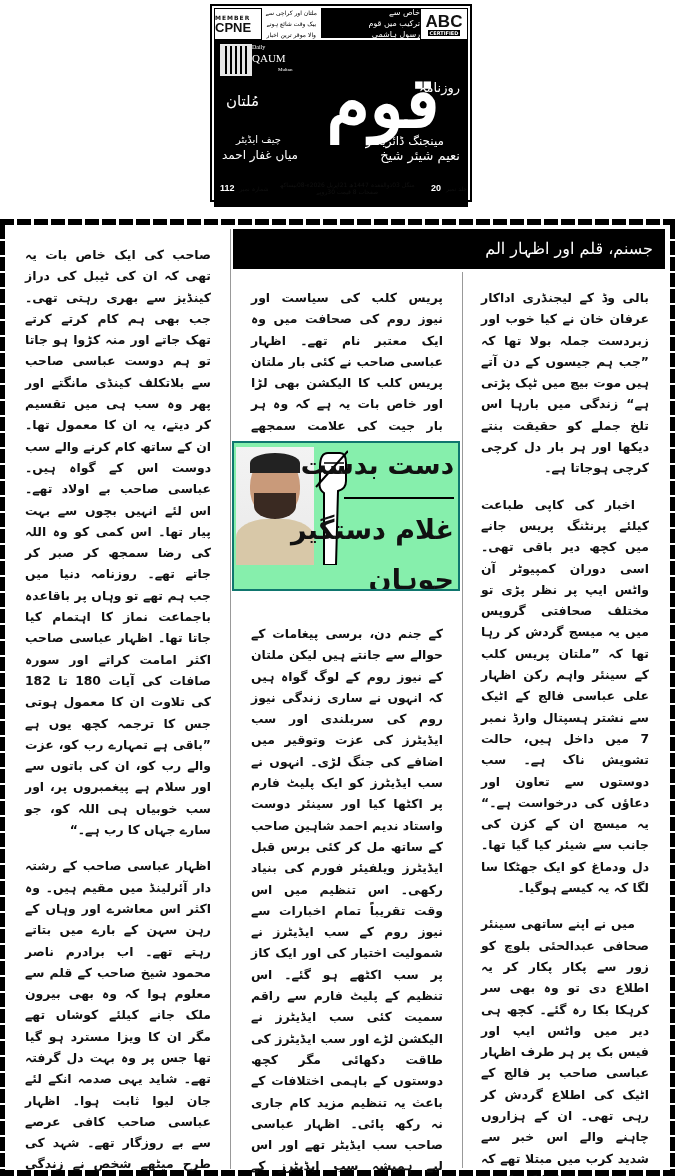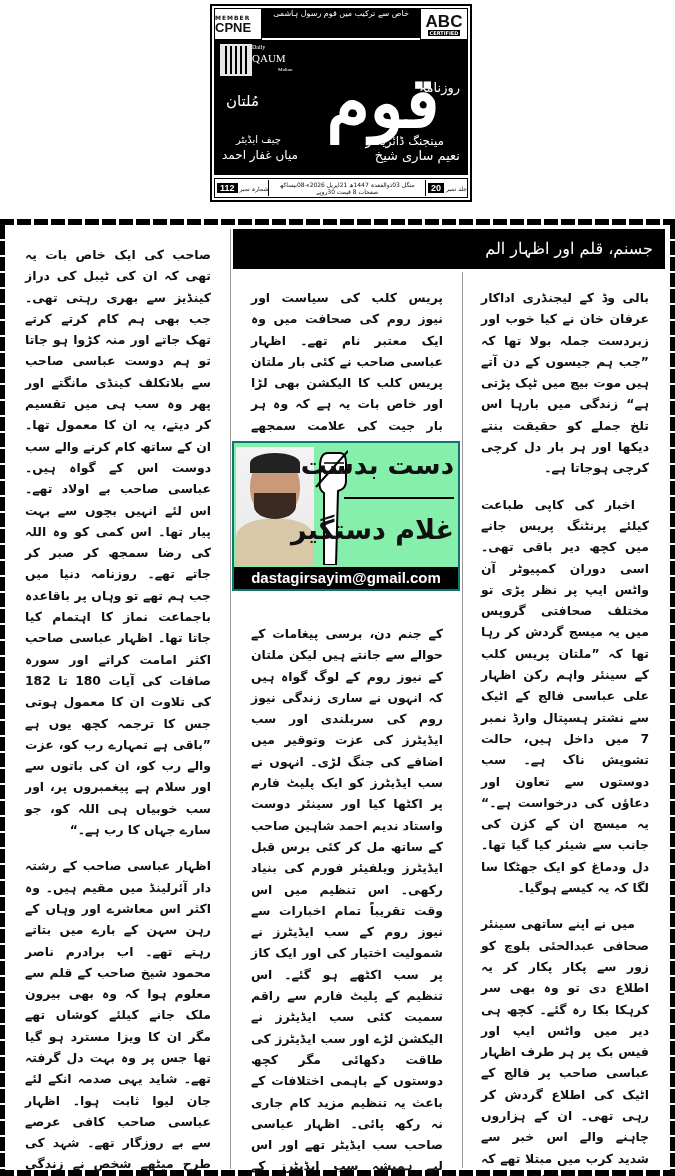--- a/index.html
+++ b/index.html
@@ -2,26 +2,26 @@
 <html><head>
 <meta charset="utf-8">
 <style>
   html, body { margin:0; padding:0; background:#fff; }
   body { width:675px; height:1176px; position:relative; overflow:hidden; font-family:"DejaVu Sans", sans-serif; color:#111; }
   .masthead { position:absolute; left:210px; top:4px; width:258px; height:194px; border:2px solid #000; background:#fff; }
   .mh-top { position:absolute; left:2px; top:2px; right:2px; height:30px; display:flex; }
   .cpne { width:46px; height:30px; background:#fff; border:1px solid #000; display:flex; flex-direction:column; justify-content:center; }
   .cpne .m { font-size:6px; letter-spacing:1px; font-weight:bold; }
   .cpne .c { font-size:13px; font-weight:bold; line-height:13px; font-family:"Liberation Sans", sans-serif; }
-  .slogan { flex:1; background:#000; color:#fff; display:flex; flex-direction:column; justify-content:flex-start; align-items:center; direction:rtl; font-size:8px; line-height:11px;gap:47px; }
+  .slogan { flex:1; background:#000; color:#fff; display:flex; flex-direction:row; justify-content:flex-end; align-items:center; direction:rtl; font-size:8px; line-height:11px;gap:47px; }
   .slogan .s2 { font-size:6px; background:#fff; color:#000; width:96%; text-align:center; }
   .abc { width:46px; height:30px; background:#fff; border:1px solid #000; display:flex; flex-direction:column; align-items:center; justify-content:center; }
   .abc .a { font-size:17px; font-weight:bold; line-height:17px; font-family:"Liberation Sans", sans-serif; }
   .abc .b { font-size:5px; background:#000; color:#fff; padding:0 2px; font-weight:bold; }
-  .mh-black { position:absolute; left:2px; top:34px; right:2px; height:135px; background:#000; color:#fff; }
+  .mh-black { position:absolute; left:2px; top:34px; right:2px; height:167px; background:#000; color:#fff; }
   .qr { position:absolute; left:6px; top:4px; width:28px; height:28px; background:
       repeating-linear-gradient(90deg,#fff 0 3px,#000 3px 5px), #fff; border:2px solid #fff; opacity:.9; }
   .daily { position:absolute; left:38px; top:2px; font-family:"Liberation Serif", serif; font-size:11px; line-height:11px; }
   .daily .d1 { font-size:6px; }
   .daily .d3 { font-size:5px; margin-left:26px; }
   .logo { position:absolute; left:68px; top:18px; width:120px; text-align:center; font-size:70px; line-height:90px; font-weight:bold; direction:rtl; font-family:"DejaVu Serif", serif;margin-left:41px; }
   .roznama { position:absolute; right:8px; top:40px; font-size:13px; direction:rtl;text-align:right; }
   .multan { position:absolute; left:12px; top:52px; font-size:15px; direction:rtl; }
   .ce-lbl { position:absolute; left:22px; top:94px; font-size:10px; direction:rtl; }
   .ce-name { position:absolute; left:8px; top:108px; font-size:12px; direction:rtl; }
@@ -80,21 +80,21 @@
       <div class="d1">Daily</div>
       <div>QAUM</div>
       <div class="d3">Multan</div>
     </div>
     <div class="logo">قوم</div>
     <div class="roznama">روزنامہ</div>
     <div class="multan">مُلتان</div>
     <div class="ce-lbl">چیف ایڈیٹر</div>
     <div class="ce-name">میاں غفار احمد</div>
     <div class="md-lbl">مینجنگ ڈائریکٹر</div>
-    <div class="md-name">نعیم ساری شیخ</div>
+    <div class="md-name">نعیم شیئر شیخ</div>
   </div>
   <div class="mh-bottom">
     <span>جلد نمبر</span>
     <span class="num">20</span>
     <span class="sep"></span>
     <span class="dateline">منگل 03ذوالقعدہ 1447ھ 21اپریل 2026ء-08بیساکھ صفحات 8 قیمت 30روپے</span>
     <span class="sep"></span>
     <span>شمارہ نمبر</span>
     <span class="num">112</span>
   </div>
@@ -130,21 +130,20 @@
   </div>
   <svg class="fist" viewBox="0 0 34 118">
     <path d="M6 20 Q6 6 14 6 L26 6 Q32 6 32 16 L32 34 Q32 42 24 44 L22 118 L10 118 L10 46 Q4 42 6 34 Z" fill="#fff" stroke="#000" stroke-width="2"></path>
     <line x1="10" y1="16" x2="30" y2="16" stroke="#000" stroke-width="1.5"></line>
     <line x1="10" y1="26" x2="30" y2="26" stroke="#000" stroke-width="1.5"></line>
     <line x1="2" y1="40" x2="34" y2="4" stroke="#000" stroke-width="2"></line>
   </svg>
   <div class="col-title">دست بدست</div>
   <div class="col-rule"></div>
   <div class="author">غلام دستگیر چوہان</div>
-  <div class="email">dastagirsayim@gmail.com</div>
 </div>
 
 <div class="col col-m2">
   <p>کے جنم دن، برسی پیغامات کے حوالے سے جانتے ہیں لیکن ملتان کے نیوز روم کے لوگ گواہ ہیں کہ انہوں نے ساری زندگی نیوز روم کی سربلندی اور سب ایڈیٹرز کی عزت وتوقیر میں اضافے کی جنگ لڑی۔ انہوں نے سب ایڈیٹرز کو ایک پلیٹ فارم پر اکٹھا کیا اور سینئر دوست واستاد ندیم احمد شاہین صاحب کے ساتھ مل کر کئی برس قبل ایڈیٹرز ویلفیئر فورم کی بنیاد رکھی۔ اس تنظیم میں اس وقت تقریباً تمام اخبارات سے نیوز روم کے سب ایڈیٹرز نے شمولیت اختیار کی اور ایک کاز پر سب اکٹھے ہو گئے۔ اس تنظیم کے پلیٹ فارم سے راقم سمیت کئی سب ایڈیٹرز نے الیکشن لڑے اور سب ایڈیٹرز کی طاقت دکھائی مگر کچھ دوستوں کے باہمی اختلافات کے باعث یہ تنظیم مزید کام جاری نہ رکھ پائی۔ اظہار عباسی صاحب سب ایڈیٹر تھے اور اس لیے ہمیشہ سب ایڈیٹرز کے حقوق کی بات کی اور ان کے حقوق کی جنگ لڑی، وہ کہتے تھے کہ ہم ایڈیٹرز ہیں۔ خبریں ایڈٹ کرتے ہیں۔ ہم سب ایڈیٹر تو ذمہ داریوں اور ادارے کی طرف سے دیئے گئے عہدے کی وجہ سے کہلاتے ہیں۔</p>
 
 </div>
 
 <div class="col col-l">
   <p>صاحب کی ایک خاص بات یہ تھی کہ ان کی ٹیبل کی دراز کینڈیز سے بھری رہتی تھی۔ جب بھی ہم کام کرتے کرتے تھک جاتے اور منہ کڑوا ہو جاتا تو ہم دوست عباسی صاحب سے بلاتکلف کینڈی مانگتے اور پھر وہ سب ہی میں تقسیم کر دیتے، یہ ان کا معمول تھا۔ ان کے ساتھ کام کرنے والے سب دوست اس کے گواہ ہیں۔ عباسی صاحب بے اولاد تھے۔ اس لئے انہیں بچوں سے بہت پیار تھا۔ اس کمی کو وہ اللہ کی رضا سمجھ کر صبر کر جاتے تھے۔ روزنامہ دنیا میں جب ہم تھے تو وہاں پر باقاعدہ باجماعت نماز کا اہتمام کیا جاتا تھا۔ اظہار عباسی صاحب اکثر امامت کراتے اور سورہ صافات کی آیات 180 تا 182 کی تلاوت ان کا معمول ہوتی جس کا ترجمہ کچھ یوں ہے ”باقی ہے تمہارے رب کو، عزت والے رب کو، ان کی باتوں سے اور سلام ہے پیغمبروں پر، اور سب خوبیاں ہی اللہ کو، جو سارے جہاں کا رب ہے۔“</p>
   <p>اظہار عباسی صاحب کے رشتہ دار آئرلینڈ میں مقیم ہیں۔ وہ اکثر اس معاشرے اور وہاں کے رہن سہن کے بارے میں بتاتے رہتے تھے۔ اب برادرم ناصر محمود شیخ صاحب کے قلم سے معلوم ہوا کہ وہ بھی بیرون ملک جانے کیلئے کوشاں تھے مگر ان کا ویزا مسترد ہو گیا تھا جس پر وہ بہت دل گرفتہ تھے۔ شاید یہی صدمہ انکے لئے جان لیوا ثابت ہوا۔ اظہار عباسی صاحب کافی عرصے سے بے روزگار تھے۔ شہد کی طرح میٹھے شخص نے زندگی کی گزر بسر کیلئے کاروبار بھی شہد کا چنا۔ وہ پی ٹی وی سمیت مختلف سوشل میڈیا چینلز کیلئے بھی کام کر رہے تھے مگر یہ سب گزر بسر کیلئے ناکافی تھا۔ انہیں صرف مصروف رکھنے کا بہانہ ضرور کہا جا سکتا ہے۔ ان کا ویزا ریجیکٹ ہوا، شاید اگلی بار منظور بھی ہو جاتا اور وہ نئی زندگی کا آغاز کرتے مگر قسمت نے انہیں مزید مہلت نہ دی۔ اسی لئے پھر یہی بات یاد آ جاتی ہے کہ بقول اداکار عرفان خان ”جب ہم جیسوں کے دن آتے ہیں موت بیچ میں ٹپک پڑتی ہے“ اظہار عباسی صاحب 17 اپریل 2026 کو راہی ملک عدم ہوئے۔ ملتان کے سب ایڈیٹرز کی توانا آواز ہمیشہ کے لئے خاموش ہوگئی۔</p>

